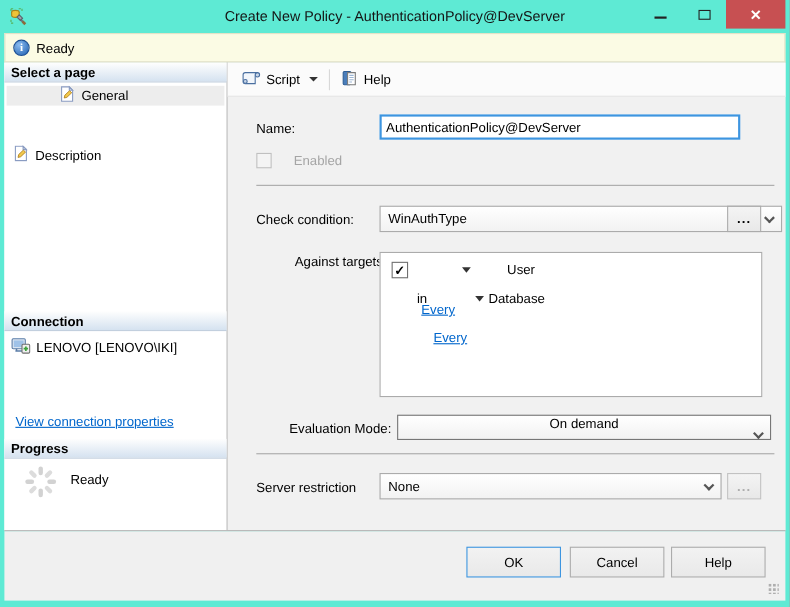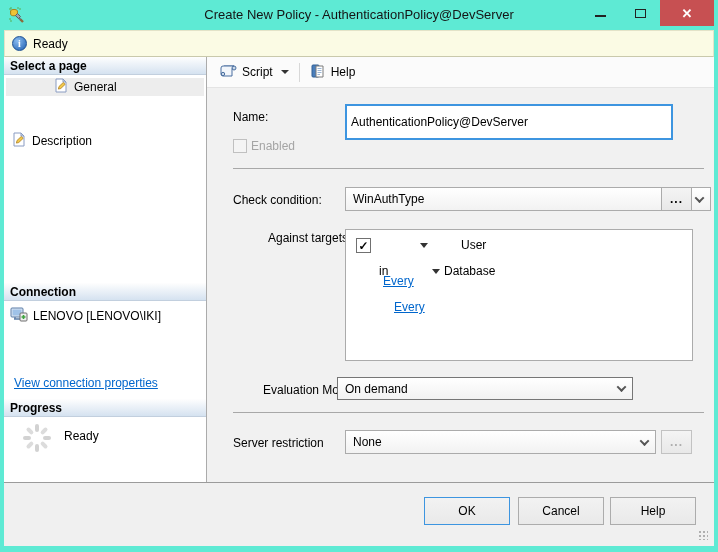--- a/index.html
+++ b/index.html
@@ -34,22 +34,22 @@
   .spinner-label { margin-top:8px; }
 
   
   .toolbar { position:absolute; top:0; left:0; right:0; height:31px; background:#FBFBFB; border-bottom:1px solid #E4E4E4; display:flex; align-items:center; padding-left:8px; }
   .tb-btn { display:flex; align-items:center; gap:5px; padding:4px 5px; cursor:default; }
   .tb-caret { width:0; height:0; border-left:4px solid transparent; border-right:4px solid transparent; border-top:4px solid #333; margin-left:3px; }
   .tb-sep { width:1px; height:19px; background:#D8D8D8; margin:0 5px; }
 
   
   .lbl { position:absolute; white-space:nowrap; }
-  .text-input { position:absolute; left:138px; top:47px; width:328px; height:23px; border:2px solid #3D95E0; background:#fff; font-family:"Liberation Sans", sans-serif; font-size:12px; padding:16px 4px; outline:none; }
-  .chk-row { position:absolute; display:flex; align-items:center; gap:4px; }
+  .text-input { position:absolute; left:138px; top:47px; width:328px; height:23px; border:2px solid #3D95E0; background:#fff; font-family:"Liberation Sans", sans-serif; font-size:12px; padding:3px 4px; outline:none; }
+  .chk-row { position:absolute; display:flex; align-items:center; gap:20px; }
   .chk-box { width:14px; height:14px; background:#F4F4F4; border:1px solid #C0C0C0; }
   .disabled-text { color:#A5A5A5; }
   .hrule { position:absolute; left:26px; width:471px; border-top:1px solid #A8A8A8; }
 
   .combo { position:absolute; background:linear-gradient(#FFFFFF,#F2F2F2); border:1px solid #ABABAB; display:flex; align-items:center; padding:0 7px; cursor:default; }
   .combo .chev { margin-left:auto; }
   .chev { width:7px; height:7px; border-right:2px solid #555; border-bottom:2px solid #555; transform:rotate(45deg) translate(-1px,-1px); }
   .browse-btn { position:absolute; width:31px; height:24px; background:linear-gradient(#F4F4F4,#E8E8E8); border:1px solid #ABABAB; display:flex; align-items:center; justify-content:center; font-weight:bold; letter-spacing:1px; cursor:default; }
   .browse-btn.disabled { color:#ADADAD; border-color:#C2C2C2; }
 
@@ -228,21 +228,21 @@
         </div>
         <div class="t-row" style="top:34px;">
           <span style="left:33px;">in</span>
           <a class="t-link" style="left:48px;">Every</a>
           <span class="caret" style="left:86px;"></span>
           <span style="left:98px;">Database</span>
         </div>
       </div>
 
       <span class="lbl" style="left:56px; top:326px;">Evaluation Mode:</span>
-      <div class="combo" style="left:130px; top:320px; width:296px; height:23px; border-color:#767676;">
+      <div class="combo" style="left:154px; top:320px; width:340px; height:23px; border-color:#767676;flex-direction:column;">
         <span>On demand</span>
         <span class="chev"></span>
       </div>
 
       <div class="hrule" style="top:355px;"></div>
 
       <span class="lbl" style="left:26px; top:379px;">Server restriction</span>
       <div class="combo" style="left:138px; top:373px; width:311px; height:24px;">
         <span>None</span>
         <span class="chev"></span>

